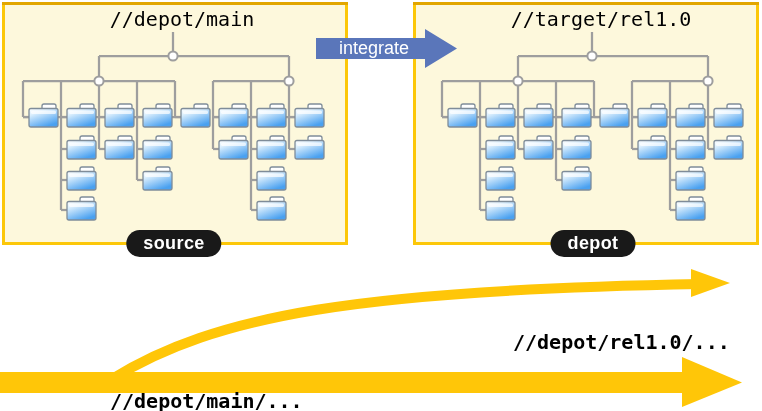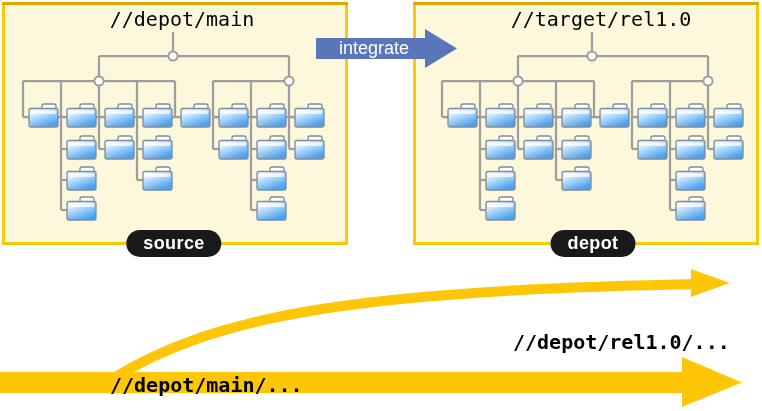--- a/index.html
+++ b/index.html
@@ -24,21 +24,21 @@
     background:var(--badge-bg,#191919);color:var(--badge-text,#fff);
     font-size:18px;font-weight:700;line-height:27px;height:27px;
     padding:0 17px;border-radius:14px;letter-spacing:.4px;white-space:nowrap;
   }
   .badge.source{left:174px;}
   .badge.target{left:593px;}
   .path-label{
     position:absolute;font-family:"DejaVu Sans Mono","Liberation Mono",monospace;
     font-weight:700;font-size:20px;line-height:22px;color:var(--text,#000);white-space:nowrap;
   }
-  .path-label.main{left:110px;top:374px;}
+  .path-label.main{left:110px;top:390px;}
   .path-label.rel{left:513px;top:300px;margin-top:31px;}
 </style>
 </head>
 <body>
 
 <div class="stage">
 
   <svg id="gfx" width="762" height="411" viewBox="0 0 762 411">
       <defs>
         <linearGradient id="fgrad" x1="0" y1="0" x2="0.55" y2="1">

